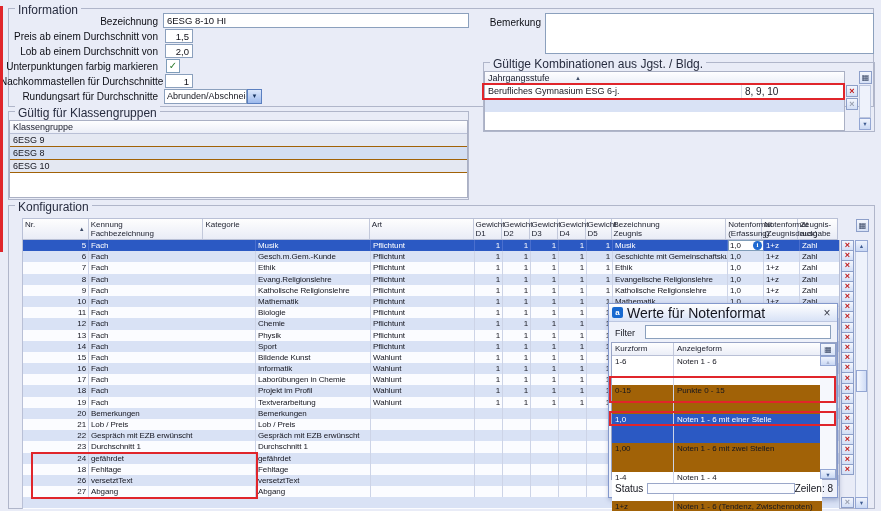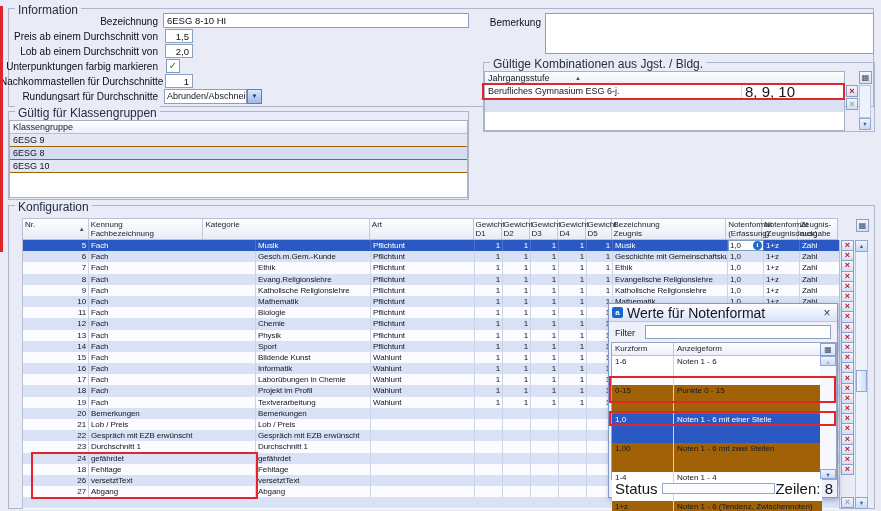--- a/index.html
+++ b/index.html
@@ -25,21 +25,21 @@
   
   .shead{background:linear-gradient(#fefeff,#ebeef7);border-bottom:1px solid #b9c0d6;font-size:9px;
          color:#1b1e2c;box-sizing:border-box;display:flex;align-items:center}
   .tablebox{position:absolute;background:#fff;border:1px solid #aab0c4;box-sizing:border-box;overflow:hidden}
   .kgrow{height:13px;font-size:9px;line-height:12px;padding:0 3px;border-bottom:1px solid #a16207;
          box-sizing:border-box;white-space:nowrap;overflow:hidden}
   .kg-a{background:#e4e8f2}.kg-b{background:#d3def2}
   .korow{display:flex;height:14px;background:#fff}
   .korow.empty{height:13px}
   .koc1{width:257px;font-size:9px;line-height:13px;padding:0 3px;border-right:1px solid #d9deec;box-sizing:border-box;white-space:nowrap;overflow:hidden}
-  .koc2{width:102px;font-size:15px;line-height:13px;padding:0 3px;box-sizing:border-box;white-space:nowrap;overflow:hidden}
+  .koc2{width:102px;font-size:10px;line-height:13px;padding:0 3px;box-sizing:border-box;white-space:nowrap;overflow:hidden}
 
   
   #kf-head{position:absolute;left:22px;top:218px;width:816px;height:22px;display:flex;
            background:linear-gradient(#fefefe,#e9ecf6);border:1px solid #b9c0d6;box-sizing:border-box}
   .hcell{box-sizing:border-box;padding:1px 2px;font-size:8px;line-height:9px;border-right:1px solid #c3c9db;
          white-space:pre-line;overflow:visible;color:#1b1e2c;position:relative}
   .hn{width:66px}.hk{width:167px}.he{width:115px}.ha{width:104px}
   .hg{width:28px}.hg5{width:26px}.hb{width:115px}.h1{width:36px}.h2{width:36px}.ho{width:39px;border-right:none}
   .sorticon{position:absolute;right:3px;top:6px;font-size:6px;color:#3c4a66}
   #kf-body{position:absolute;left:22px;top:240px;width:816px;height:269px;background:#fbfcff;overflow:hidden;border-left:1px solid #b9c0d6;border-right:1px solid #b9c0d6;box-sizing:content-box}
@@ -92,21 +92,21 @@
   #dlg-body{position:absolute;left:0;top:13px;width:210px}
   .drow{display:flex;height:29px;background:#fff;overflow:hidden}
   .drow.even{background:#a16207}
   .drow.sel{background:#2b59c3;color:#fff}
   .dk{width:62px;font-size:8px;line-height:11.6px;padding:0 3px;border-right:1px solid #cdd4e7;box-sizing:border-box;white-space:nowrap;overflow:hidden}
   .da{width:148px;font-size:8px;line-height:11.6px;padding:0 3px;box-sizing:border-box;white-space:nowrap;overflow:hidden}
   #dlg-scroll{position:absolute;right:0;top:0;width:16px;height:136px;display:flex;flex-direction:column;align-items:stretch}
   #dlg-scroll .gridbtn{position:static;width:100%;height:13px;flex:none}
   #dlg-scroll .sbtn{height:10px;flex:none}
   #dlg-scroll .dtrack{flex:1;background:#f6f8fd}
-  #dlg-status{position:absolute;left:2px;top:177px;width:226px;height:15px;display:flex;align-items:center;font-size:15px}
+  #dlg-status{position:absolute;left:2px;top:177px;width:226px;height:15px;display:flex;align-items:center;font-size:10px}
   #dlg-status .slab{margin:0 4px}
   .sfield{width:148px;height:11px;background:#fbfcff;border:1px solid #9aa7c9;box-sizing:border-box}
   .zeilen{margin-left:auto;margin-right:4px;white-space:nowrap}
 
   
   .annot{position:absolute;border:2px solid #e0252b;box-sizing:border-box;pointer-events:none;z-index:50}
   #an-left{left:0;top:6px;width:3px;height:246px;background:#e0252b;border:none}
   #an-komb{left:482px;top:83px;width:363px;height:17px}
   #an-rows{left:31px;top:452px;width:227px;height:47px}
   #an-nf1{left:609px;top:376px;width:227px;height:27px}

